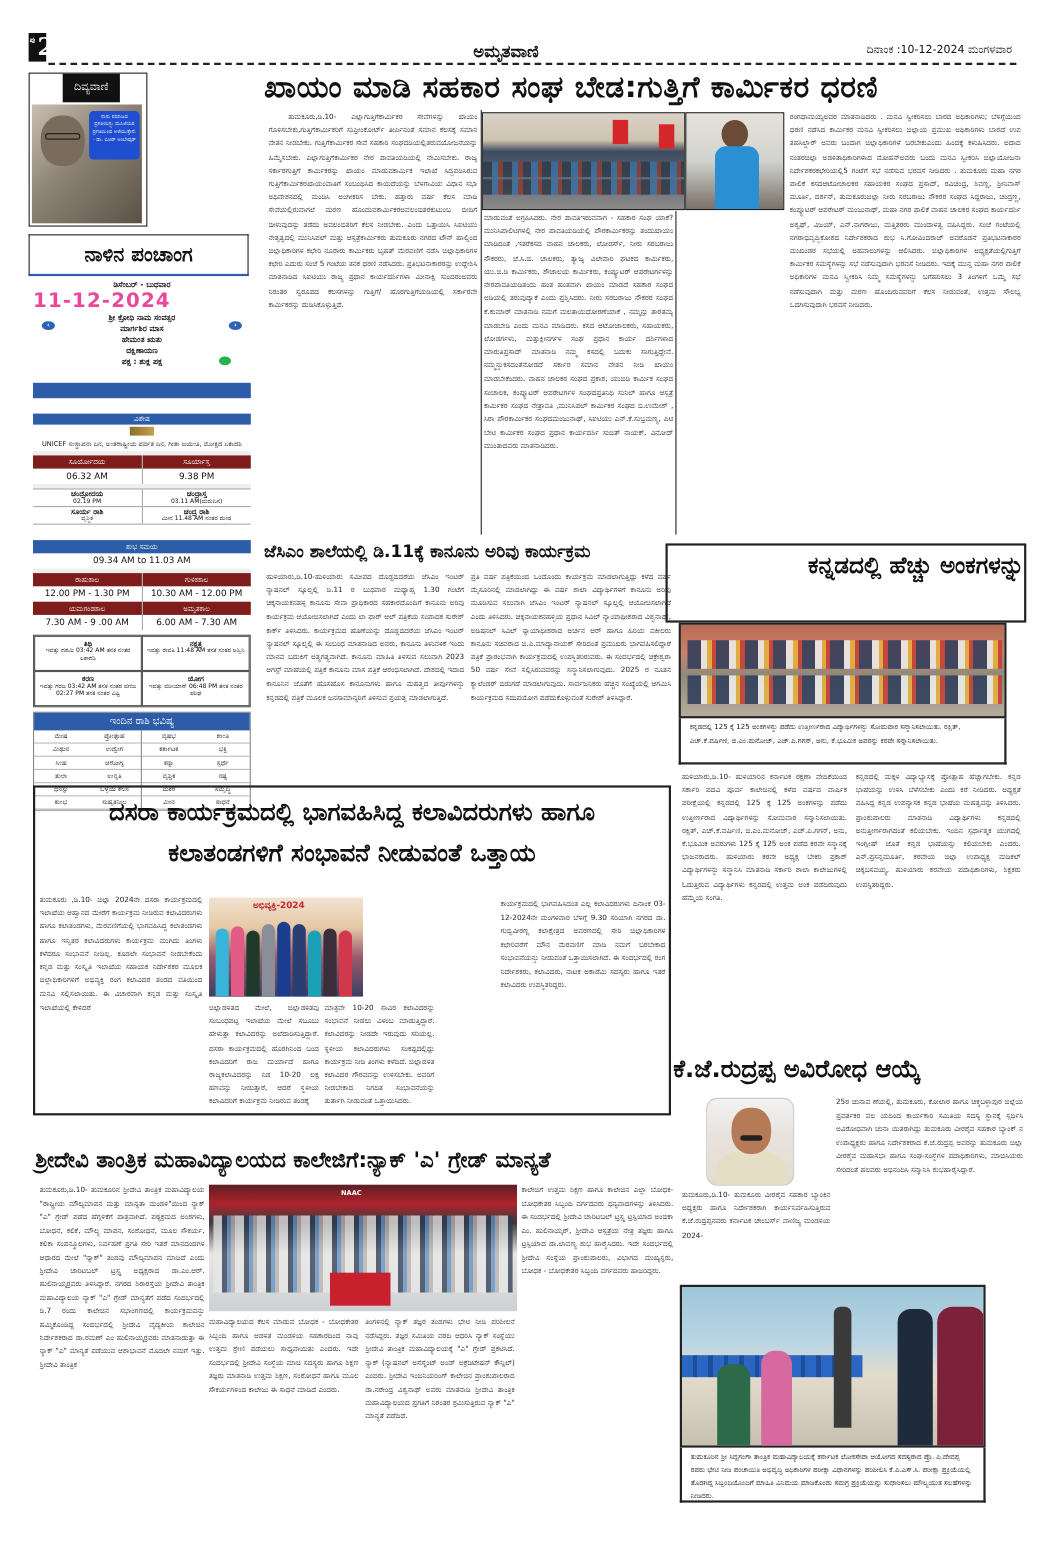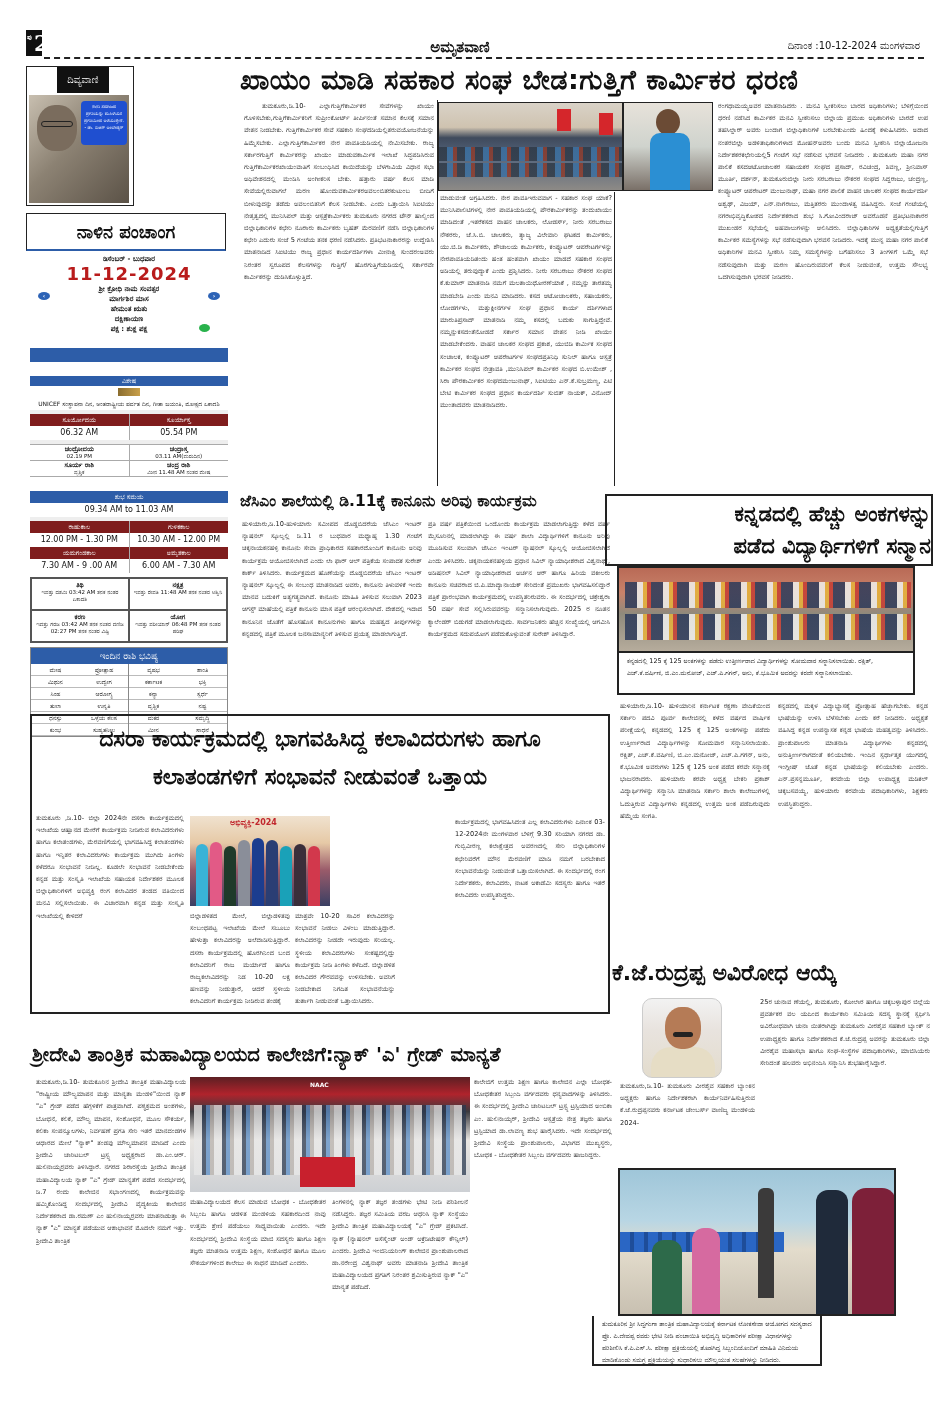--- a/index.html
+++ b/index.html
@@ -14,21 +14,21 @@
   .divya { left: 26px; top: 66px; width: 108px; height: 140px; border: 1.5px solid #222; }
   .divya-label { position: absolute; left: 30px; top: 0; width: 52px; height: 26px; background: #111; color: #fff; font-size: 10px; text-align: center; line-height: 26px; }
   .divya-photo { position: absolute; left: 2px; top: 28px; width: 100px; height: 108px; background: linear-gradient(135deg,#c8bfb0 0%,#8c8273 45%,#5b5247 100%); overflow: hidden; }
   .divya-face { position: absolute; left: 8px; top: 10px; width: 40px; height: 46px; border-radius: 45%; background: #7a6c5d; }
   .divya-glasses { position: absolute; left: 12px; top: 26px; width: 32px; height: 6px; border: 1.5px solid #222; border-radius: 3px; }
   .divya-quote { position: absolute; left: 52px; top: 6px; width: 46px; height: 44px; background: #1f4fd0; color: #fff; border-radius: 4px; font-size: 4.6px; line-height: 7px; padding: 2px; text-align: center; }
   .pan-title-box { left: 26px; top: 213px; width: 200px; height: 38px; border: 1.5px solid #222; border-bottom: 2px solid #2d5da8; font-size: 18px; text-align: center; line-height: 36px; font-weight: bold; }
   .pan { left: 30px; top: 253px; width: 198px; font-size: 8px; }
   .pan .center { text-align: center; }
   .pan .month { font-size: 7px; font-weight: bold; margin-top: 2px; }
-  .pan .bigdate { font-size: 18px; font-weight: bold; color: #b91c1c; text-align: center; letter-spacing: 1px; }
+  .pan .bigdate { font-size: 18px; font-weight: bold; color: #ec4899; letter-spacing: 1px; }
   .pan .samvat { font-size: 7px; font-weight: bold; text-align: center; line-height: 10px; position: relative; }
   .nav-dot { position: absolute; top: 8px; width: 12px; height: 8px; border-radius: 50%; background: #2d63b6; color: #fff; font-size: 6px; line-height: 8px; text-align: center; }
   .wa-dot { position: absolute; right: 18px; bottom: 2px; width: 11px; height: 8px; border-radius: 50%; background: #29b24c; }
   .bar { background: #2d5da8; color: #fff; font-size: 6.5px; text-align: center; height: 10px; line-height: 10px; margin-top: 14px; }
   .bar.thick { height: 14px; }
   .unicef { font-size: 6px; text-align: center; line-height: 8px; padding: 2px 0; }
   .unicef-img { width: 22px; height: 8px; margin: 2px auto; background: linear-gradient(90deg,#8a6d2f,#c9a04a); }
   .two { display: flex; }
   .two > div { flex: 1; text-align: center; }
   .two > div + div { border-left: 1px solid #aaa; }
@@ -71,21 +71,21 @@
   .naac-label { position: absolute; left: 120px; top: 4px; color: #fff; font-size: 6px; font-weight: bold; }
   .naac-row { position: absolute; left: 4px; top: 28px; width: 272px; height: 70px; background: repeating-linear-gradient(90deg,#e8e8e8 0 8px,#2a3950 8px 12px,#5b8ec7 12px 16px,#b8b2ad 16px 20px); opacity: 0.75; }
   .naac-table { position: absolute; left: 110px; top: 80px; width: 55px; height: 30px; background: #c8202d; }
   .class-photo { left: 618px; top: 1168px; width: 278px; height: 148px; background: linear-gradient(180deg,#9fc6d9 0%,#b8d6e4 35%,#e3dccc 55%,#c8c0b1 100%); border: 2px solid #222; }
   .chairs { position: absolute; left: 0; top: 62px; width: 60%; height: 20px; background: repeating-linear-gradient(90deg,#2a66c4 0 10px,#1e4d99 10px 14px); }
   .cls-p1 { position: absolute; left: 32px; top: 70px; width: 30px; height: 78px; background: #2d6a4a; border-radius: 12px 12px 0 0; }
   .cls-p2 { position: absolute; left: 72px; top: 58px; width: 28px; height: 90px; background: #d66aa0; border-radius: 12px 12px 0 0; }
   .cls-p3 { position: absolute; left: 196px; top: 20px; width: 32px; height: 128px; background: #1f2a3a; border-radius: 12px 12px 0 0; }
   .cls-p4 { position: absolute; left: 232px; top: 18px; width: 44px; height: 130px; background: #7d2039; border-radius: 14px 14px 0 0; }
   .cls-cam { position: absolute; left: 138px; top: 18px; width: 16px; height: 110px; background: #3b3a3a; border-radius: 6px 6px 0 0; }
-  .class-cap { left: 592px; top: 1316px; width: 230px; height: 50px; border: 2px solid #222; border-top: none; font-size: 6.4px; line-height: 12px; padding: 2px 8px; }
+  .class-cap { left: 618px; top: 1316px; width: 278px; height: 50px; border: 2px solid #222; border-top: none; font-size: 6.4px; line-height: 12px; padding: 2px 8px; }
   .vline { position: absolute; border-left: 1px solid #222; }
 </style>
 </head>
 <body>
 
 <div class="abs hdr-page">
   <span class="pg-pre">ಪು</span>
   <span class="pg-num">2</span>
 </div>
 <div class="abs hdr-name">ಅಮೃತವಾಣಿ</div>
@@ -120,21 +120,21 @@
   <div class="unicef-img"></div>
   <div class="unicef">UNICEF ಸಂಸ್ಥಾಪನಾ ದಿನ, ಅಂತರಾಷ್ಟ್ರೀಯ ಪರ್ವತ ದಿನ, ಗೀತಾ ಜಯಂತಿ, ಮೋಕ್ಷದ ಏಕಾದಶಿ</div>
   <div class="gray"></div>
   <div class="two">
     <div>
         <div class="cellbar">ಸೂರ್ಯೋದಯ</div>
         <div class="val">06.32 AM</div>
       </div>
     <div>
         <div class="cellbar">ಸೂರ್ಯಾಸ್ತ</div>
-        <div class="val">05.54 PM</div>
+        <div class="val">9.38 PM</div>
       </div>
   </div>
   <div class="gray"></div>
   <div class="two" style="border-top:1px solid #aaa;border-bottom:1px solid #aaa">
     <div>
         <div class="lab">ಚಂದ್ರೋದಯ</div>
         <div class="small">02.19 PM</div>
       </div>
     <div>
         <div class="lab">ಚಂದ್ರಾಸ್ತ</div>
@@ -251,21 +251,20 @@
 <div class="abs col" style="left:718px;top:100px;width:210px;height:386px">ರಂಗಧಾಮಯ್ಯಅವರ ಮಾತನಾಡಿದರು . ಮನವಿ ಸ್ವೀಕರಿಸಲು ಬಾರದ ಅಧಿಕಾರಿಗಳು; ಬೆಳಿಗ್ಗೆಯಿಂದ ಧರಣಿ ನಡೆಸಿದ ಕಾರ್ಮಿಕರ ಮನವಿ ಸ್ವೀಕರಿಸಲು ಜಿಲ್ಲಾಯ ಪ್ರಮುಖ ಅಧಿಕಾರಿಗಳು ಬಾರದೆ ಉಪ ತಹಸಿಲ್ದಾರ್ ಅವರು ಬಂದಾಗ ಜಿಲ್ಲಾಧಿಕಾರಿಗಳೆ ಬರಬೇಕುಎಂದು ಹಿಂದಕ್ಕೆ ಕಳುಹಿಸಿದರು. ಅದಾದ ನಂತರಜಿಲ್ಲಾ ಅಡಳಿತಾಧಿಕಾರಿಗಳಾದ ಮೋಹನ್ಅವರು ಬಂದು ಮನವಿ ಸ್ವೀಕರಿಸಿ ಜಿಲ್ಲಾಯೋಜನಾ ನಿರ್ದೇಶಕರಕಛೇರಿಯಲ್ಲಿ5 ಗಂಟೆಗೆ ಸಭೆ ನಡೆಸುವ ಭರವಸೆ ನೀಡಿದರು . ತುಮಕೂರು ಮಹಾ ನಗರ ಪಾಲಿಕೆ ಕಸದಆಟೋಚಾಲಕರ ಸಹಾಯಕರ ಸಂಘದ ಪ್ರಸಾದ್, ರವಿಚಂದ್ರ, ಶಿವಣ್ಣ, ಶ್ರೀನಿವಾಸ್ ಮೂರ್ತಿ, ದರ್ಶನ್, ತುಮಕೂರುಜಿಲ್ಲಾ ನೀರು ಸರಬರಾಜು ನೌಕರರ ಸಂಘದ ಸಿದ್ದರಾಜು, ಚಂದ್ರಣ್ಣ, ಕಂಪ್ಯೂಟರ್ ಆಪರೇಟರ್ ಮಂಜುನಾಥ್, ಮಹಾ ನಗರ ಪಾಲಿಕೆ ವಾಹನ ಚಾಲಕರ ಸಂಘದ ಕಾರ್ಯದರ್ಶಿ ಅಶ್ವಥ್, ವಿಜಯ್, ಎನ್.ನಾಗರಾಜು, ಮತ್ತಿತರರು ಮುಂದಾಳತ್ವ ವಹಿಸಿದ್ದರು. ಸಂಜೆ ಗಂಟೆಯಲ್ಲಿ ನಗರಾಭಿವೃದ್ಧಿಕೋಶದ ನಿರ್ದೇಶಕರಾದ ಶುಭ ಸಿ.ಗೋವಿಂದರಾಜ್ ಅವರೊಡನೆ ಪ್ರತಿಭಟನಾಕಾರರ ಮುಖಂಡರ ಸಭೆಯಲ್ಲಿ ಅಹವಾಲುಗಳನ್ನು ಆಲಿಸಿದರು. ಜಿಲ್ಲಾಧಿಕಾರಿಗಳ ಅಧ್ಯಕ್ಷತೆಯಲ್ಲಿಗುತ್ತಿಗೆ ಕಾರ್ಮಿಕರ ಸಮಸ್ಯೆಗಳನ್ನು ಸಭೆ ನಡೆಸುವುದಾಗಿ ಭರವಸೆ ನೀಡಿದರು. ಇದಕ್ಕೆ ಮುನ್ನ ಮಹಾ ನಗರ ಪಾಲಿಕೆ ಅಧಿಕಾರಿಗಳ ಮನವಿ ಸ್ವೀಕರಿಸಿ ನಿಮ್ಮ ಸಮಸ್ಯೆಗಳನ್ನು ಬಗೆಹರಿಸಲು 3 ತಿಂಗಳಿಗೆ ಒಮ್ಮೆ ಸಭೆ ನಡೆಸುವುದಾಗಿ ಮತ್ತು ಮರಣ ಹೊಂದಿರುವವರಿಗೆ ಕೆಲಸ ನೀಡುವಂತೆ, ಉತ್ತಮ ಸೌಲಭ್ಯ ಒದಗಿಸುವುದಾಗಿ ಭರವಸೆ ನೀಡಿದರು.</div>
 <div class="vline" style="left:437px;top:100px;height:386px"></div>
 <div class="vline" style="left:614px;top:192px;height:294px"></div>
 
 <div class="abs jcm-head">ಜೆಸಿಎಂ ಶಾಲೆಯಲ್ಲಿ ಡಿ.11ಕ್ಕೆ ಕಾನೂನು ಅರಿವು ಕಾರ್ಯಕ್ರಮ</div>
 <div class="abs col" style="left:242px;top:518px;width:180px;height:188px">ಹುಳಿಯಾರು,ಡಿ.10-ಹುಳಿಯಾರು ಸಮೀಪದ ದೊಡ್ಡಬಿದರೆಯ ಜೆಸಿಎಂ ಇಂಟರ್ ನ್ಯಾಷನಲ್ ಸ್ಕೂಲ್ನಲ್ಲಿ ಡಿ.11 ರ ಬುಧವಾರ ಮಧ್ಯಾಹ್ನ 1.30 ಗಂಟೆಗೆ ಚಿಕ್ಕನಾಯಕನಹಳ್ಳಿ ಕಾನೂನು ಸೇವಾ ಪ್ರಾಧಿಕಾರದ ಸಹಕಾರದೊಂದಿಗೆ ಕಾನೂನು ಅರಿವು ಕಾರ್ಯಕ್ರಮ ಆಯೋಜಿಸಲಾಗಿದೆ ಎಂದು ಲಾ ಫಾರ್ ಆಲ್ ಪತ್ರಿಕೆಯ ಸಂಪಾದಕ ಸುರೇಶ್ ಕಾರ್ಕ್ ತಿಳಿಸಿದರು. ಕಾರ್ಯಕ್ರಮದ ಹೊಣೆಯನ್ನು ದೊಡ್ಡಬಿದರೆಯ ಜೆಸಿಎಂ ಇಂಟರ್ ನ್ಯಾಷನಲ್ ಸ್ಕೂಲ್ನಲ್ಲಿ ಈ ಸಂಬಂಧ ಮಾತನಾಡಿದ ಅವರು, ಕಾನೂನು ತಿಳುವಳಿಕೆ ಇಂದು ಮಾನವ ಬದುಕಿಗೆ ಅತ್ಯಗತ್ಯವಾಗಿದೆ. ಕಾನೂನು ಮಾಹಿತಿ ತಿಳಿಸುವ ಸಲುವಾಗಿ 2023 ಆಗಸ್ಟ್ ಮಾಹೆಯಲ್ಲಿ ಪತ್ರಿಕೆ ಕಾನೂನು ಮಾಸ ಪತ್ರಿಕೆ ಆರಂಭಿಸಲಾಗಿದೆ. ದೇಶದಲ್ಲಿ ಇದಾದ ಕಾನೂನಿನ ಜೊತೆಗೆ ಹೊಸಹೊಸ ಕಾನೂನುಗಳು ಹಾಗೂ ಮಹತ್ವದ ತೀರ್ಪುಗಳನ್ನು ಕನ್ನಡದಲ್ಲಿ ಪತ್ರಿಕೆ ಮೂಲಕ ಜನಸಾಮಾನ್ಯರಿಗೆ ತಿಳಿಸುವ ಪ್ರಯತ್ನ ಮಾಡಲಾಗುತ್ತಿದೆ.</div>
 <div class="abs col" style="left:428px;top:518px;width:182px;height:188px">ಪ್ರತಿ ವರ್ಷ ಪತ್ರಿಕೆಯಿಂದ ಒಂದೊಂದು ಕಾರ್ಯಕ್ರಮ ಮಾಡಲಾಗುತ್ತಿದ್ದು ಕಳೆದ ವರ್ಷ ಮೈಸೂರಿನಲ್ಲಿ ಮಾಡಲಾಗಿದ್ದು ಈ ವರ್ಷ ಶಾಲಾ ವಿದ್ಯಾರ್ಥಿಗಳಿಗೆ ಕಾನೂನು ಅರಿವು ಮೂಡಿಸುವ ಸಲುವಾಗಿ ಜೆಸಿಎಂ ಇಂಟರ್ ನ್ಯಾಷನಲ್ ಸ್ಕೂಲ್ನಲ್ಲಿ ಆಯೋಜಿಸಲಾಗಿದೆ ಎಂದು ತಿಳಿಸಿದರು. ಚಿಕ್ಕನಾಯಕನಹಳ್ಳಿಯ ಪ್ರಧಾನ ಸಿವಿಲ್ ನ್ಯಾಯಾಧೀಶರಾದ ವಿಶ್ವನಾಥ್, ಅಡಿಷನಲ್ ಸಿವಿಲ್ ನ್ಯಾಯಾಧೀಶರಾದ ಅರ್ಚನ ಆರ್ ಹಾಗೂ ಹಿರಿಯ ವಕೀಲರು ಕಾನೂನು ಸಚಿವರಾದ ಜಿ.ಪಿ.ಮಾದ್ಯಾನಾಯಕ್ ಸೇರಿದಂತೆ ಪ್ರಮುಖರು ಭಾಗವಹಿಸಲಿದ್ದಾರೆ ಪತ್ರಿಕೆ ಪ್ರಾರಂಭವಾಗಿ ಕಾರ್ಯಕ್ರಮದಲ್ಲಿ ಉಪಸ್ಥಿತರಿರುವರು. ಈ ಸಂದರ್ಭದಲ್ಲಿ ಚಕ್ರೇಶ್ವರಾ 50 ವರ್ಷ ಸೇವೆ ಸಲ್ಲಿಸಿರುವವರನ್ನು ಸನ್ಮಾನಿಸಲಾಗುವುದು. 2025 ರ ನೂತನ ಕ್ಯಾಲೆಂಡರ್ ಬಿಡುಗಡೆ ಮಾಡಲಾಗುವುದು. ಸಾರ್ವಜನಿಕರು ಹೆಚ್ಚಿನ ಸಂಖ್ಯೆಯಲ್ಲಿ ಆಗಮಿಸಿ ಕಾರ್ಯಕ್ರಮದ ಸದುಪಯೋಗ ಪಡೆದುಕೊಳ್ಳುವಂತೆ ಸುರೇಶ್ ತಿಳಿಸಿದ್ದಾರೆ.</div>
 
 <div class="abs kannada-box">
   <div>ಕನ್ನಡದಲ್ಲಿ ಹೆಚ್ಚು ಅಂಕಗಳನ್ನು</div>
-  <div>ಪಡೆದ ವಿದ್ಯಾರ್ಥಿಗಳಿಗೆ ಸನ್ಮಾನ</div>
 </div>
 <div class="photo students">
   <div class="stu-row" style="top:14px"></div>
   <div class="stu-row" style="top:46px"></div>
 </div>
 <div class="abs stu-cap">ಕನ್ನಡದಲ್ಲಿ 125 ಕ್ಕೆ 125 ಅಂಕಗಳನ್ನು ಪಡೆದು ಉತ್ತೀರ್ಣರಾದ ವಿದ್ಯಾರ್ಥಿಗಳನ್ನು ಸೋಮವಾರ ಸನ್ಮಾನಿಸಲಾಯಿತು. ರಕ್ಷಿತ್, ಎಚ್.ಕೆ.ವರ್ಷಿಣಿ, ಜಿ.ಎಂ.ಮನೋಜ್, ಎಚ್.ಪಿ.ಗಗನ್, ಅನು, ಕೆ.ಭೂಮಿಕ ಅವರನ್ನು ಕರವೇ ಸನ್ಮಾನಿಸಲಾಯಿತು.</div>
 <div class="abs col" style="left:620px;top:700px;width:150px;height:252px">ಹುಳಿಯಾರು,ಡಿ.10- ಹುಳಿಯಾರಿನ ಕರ್ನಾಟಕ ರಕ್ಷಣಾ ವೇದಿಕೆಯಿಂದ ಸರ್ಕಾರಿ ಪದವಿ ಪೂರ್ವ ಕಾಲೇಜಿನಲ್ಲಿ ಕಳೆದ ವರ್ಷದ ವಾರ್ಷಿಕ ಪರೀಕ್ಷೆಯಲ್ಲಿ ಕನ್ನಡದಲ್ಲಿ 125 ಕ್ಕೆ 125 ಅಂಕಗಳನ್ನು ಪಡೆದು ಉತ್ತೀರ್ಣರಾದ ವಿದ್ಯಾರ್ಥಿಗಳನ್ನು ಸೋಮವಾರ ಸನ್ಮಾನಿಸಲಾಯಿತು. ರಕ್ಷಿತ್, ಎಚ್.ಕೆ.ವರ್ಷಿಣಿ, ಜಿ.ಎಂ.ಮನೋಜ್, ಎಚ್.ಪಿ.ಗಗನ್, ಅನು, ಕೆ.ಭೂಮಿಕ ಅವರುಗಳು 125 ಕ್ಕೆ 125 ಅಂಕ ಪಡೆದ ಕರವೇ ಸನ್ಮಾನಕ್ಕೆ ಭಾಜನರಾದರು. ಹುಳಿಯಾರು ಕರವೇ ಅಧ್ಯಕ್ಷ ಬೇಕರಿ ಪ್ರಕಾಶ್ ವಿದ್ಯಾರ್ಥಿಗಳನ್ನು ಸನ್ಮಾನಿಸಿ ಮಾತನಾಡಿ ಸರ್ಕಾರಿ ಶಾಲಾ ಕಾಲೇಜುಗಳಲ್ಲಿ ಓದುತ್ತಿರುವ ವಿದ್ಯಾರ್ಥಿಗಳು ಕನ್ನಡದಲ್ಲಿ ಉತ್ತಮ ಅಂಕ ಪಡೆದಿರುವುದು ಹೆಮ್ಮೆಯ ಸಂಗತಿ.</div>
 <div class="abs col" style="left:778px;top:700px;width:150px;height:252px">ಕನ್ನಡದಲ್ಲಿ ಮಕ್ಕಳ ವಿದ್ಯಾಭ್ಯಾಸಕ್ಕೆ ಪ್ರೋತ್ಸಾಹ ಹೆಚ್ಚಾಗಬೇಕು. ಕನ್ನಡ ಭಾಷೆಯನ್ನು ಉಳಿಸಿ ಬೆಳೆಸಬೇಕು ಎಂದು ಕರೆ ನೀಡಿದರು. ಅಧ್ಯಕ್ಷತೆ ವಹಿಸಿದ್ದ ಕನ್ನಡ ಉಪನ್ಯಾಸಕ ಕನ್ನಡ ಭಾಷೆಯ ಮಹತ್ವವನ್ನು ತಿಳಿಸಿದರು. ಪ್ರಾಂಶುಪಾಲರು ಮಾತನಾಡಿ ವಿದ್ಯಾರ್ಥಿಗಳು ಕನ್ನಡದಲ್ಲಿ ಅನುತ್ತೀರ್ಣರಾಗದಂತೆ ಕಲಿಯಬೇಕು. ಇಂದಿನ ಸ್ಪರ್ಧಾತ್ಮಕ ಯುಗದಲ್ಲಿ ಇಂಗ್ಲೀಷ್ ಜೊತೆ ಕನ್ನಡ ಭಾಷೆಯನ್ನು ಕಲಿಯಬೇಕು ಎಂದರು. ಎನ್.ಪ್ರಸನ್ನಮೂರ್ತಿ, ಕರವೇಯ ಜಿಲ್ಲಾ ಉಪಾಧ್ಯಕ್ಷ ಮಡಿಕಲ್ ಚಿಕ್ಕಬಸವಯ್ಯ, ಹುಳಿಯಾರು ಕರವೇಯ ಪದಾಧಿಕಾರಿಗಳು, ಶಿಕ್ಷಕರು ಉಪಸ್ಥಿತರಿದ್ದರು.</div>
 
 <div class="abs dasara-box">

